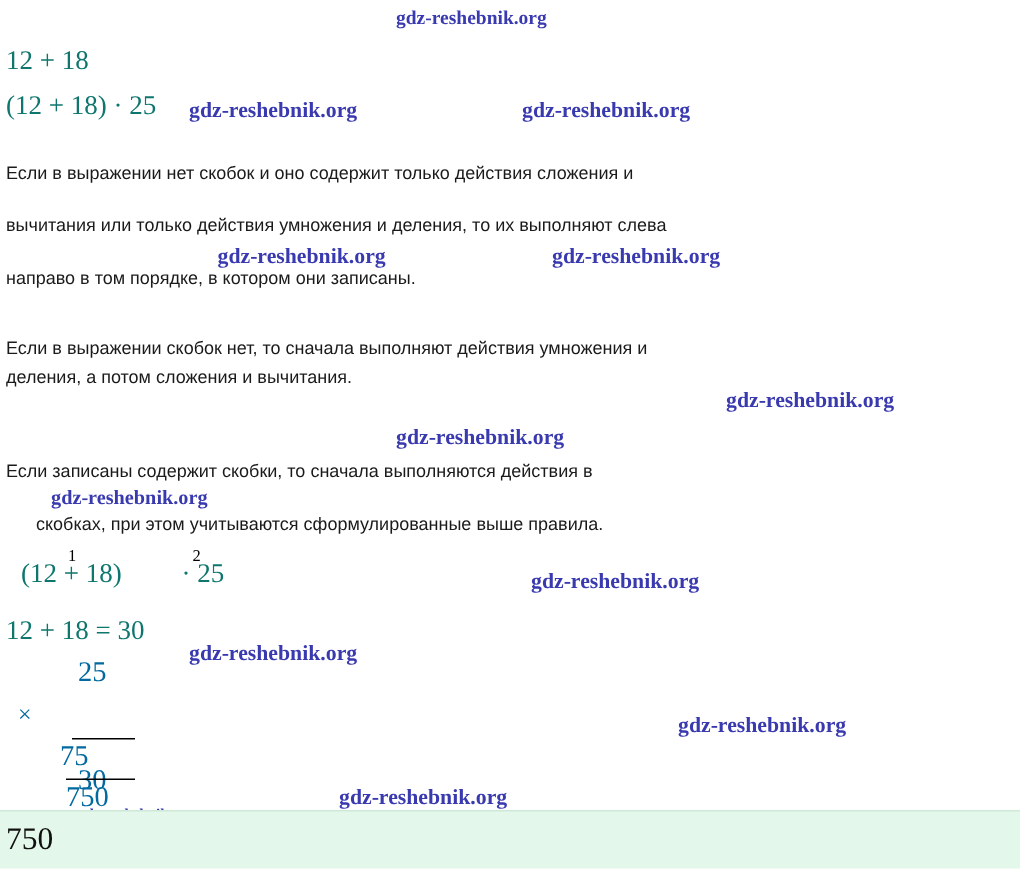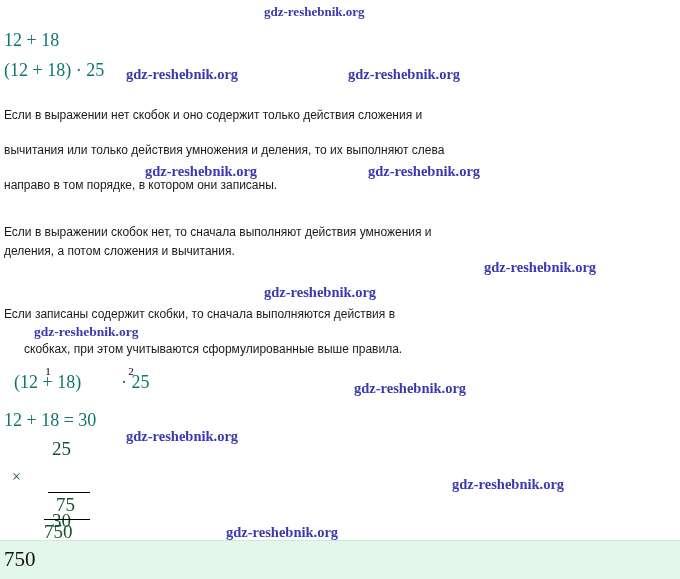--- a/index.html
+++ b/index.html
@@ -52,21 +52,21 @@
     font-size: 12px;
     color: #1a1a1a;
     line-height: 22px;
     white-space: nowrap;
   }
   
   .colmul {
     position: absolute;
     font-family: "Liberation Serif", serif;
     font-size: 19px;
-    color: #14532d;
+    color: #0369a1;
   }
   .colmul .row {
     position: absolute;
     white-space: nowrap;
   }
   .rule {
     position: absolute;
     background: #000;
     height: 1px;
   }
@@ -135,21 +135,21 @@
   <div class="frac" style="left:126px;top:366px;width:10px;">2</div>
   <div class="math" style="left:121px;top:372px;">· 25</div>
 
   <div class="math" style="left:4px;top:410px;">12 + 18 = 30</div>
 
   <div class="colmul" style="left:0px;top:438px;width:110px;height:100px;">
     <div class="row" style="left:52px;top:0px;">25</div>
     <div class="row" style="left:12px;top:30px;font-size:16px;">×</div>
     <div class="row" style="left:52px;top:28px;margin-top:44px;">30</div>
     <div class="rule" style="left:48px;top:54px;width:42px;"></div>
-    <div class="row" style="left:56px;top:56px;">75</div>
+    <div class="row" style="left:40px;top:56px;">75</div>
     <div class="rule" style="left:44px;top:81px;width:46px;"></div>
     <div class="row" style="left:44px;top:83px;">750</div>
   </div>
 
   <div class="answerbar">
     <div class="val">750</div>
   </div>
 
 </div>
 

